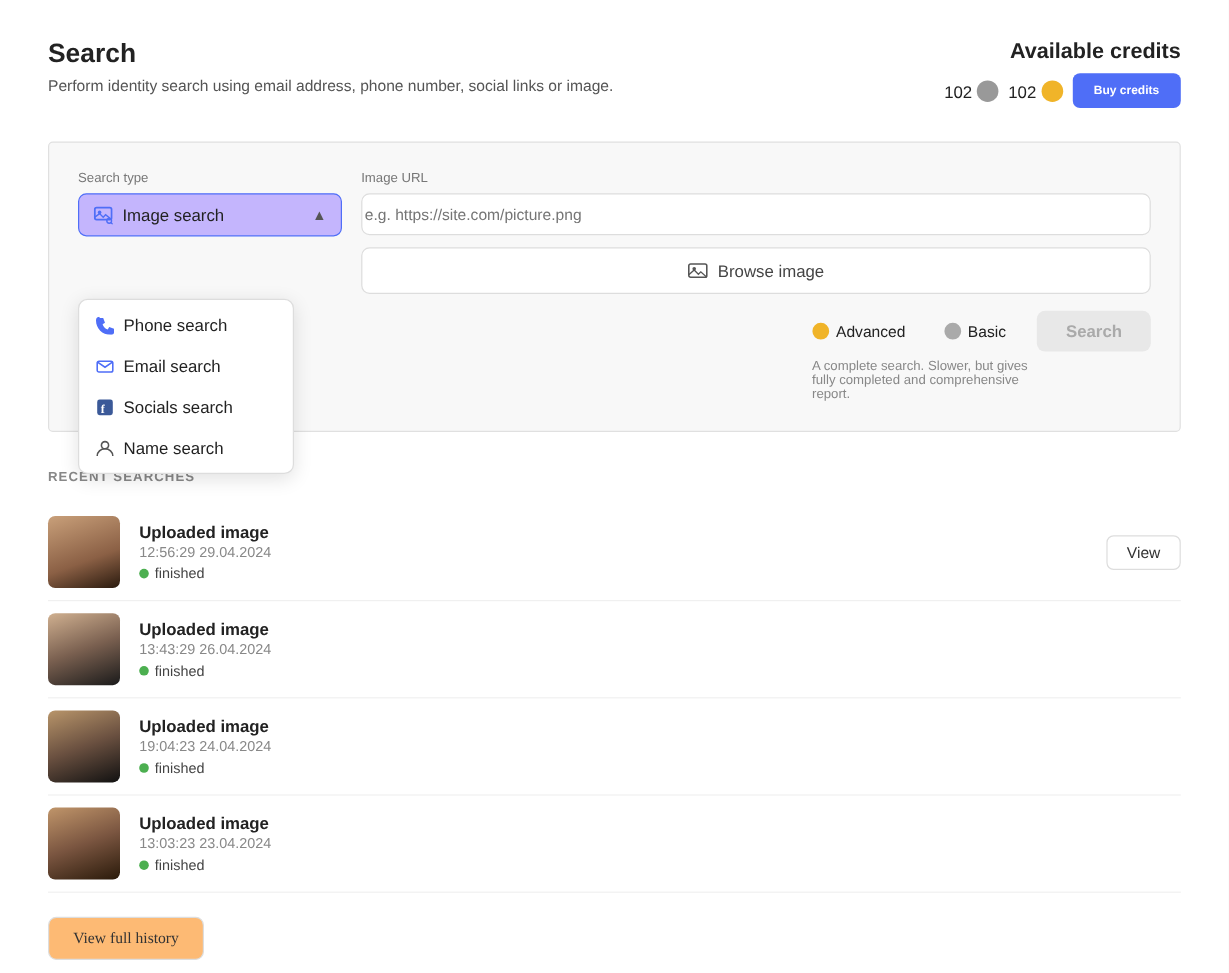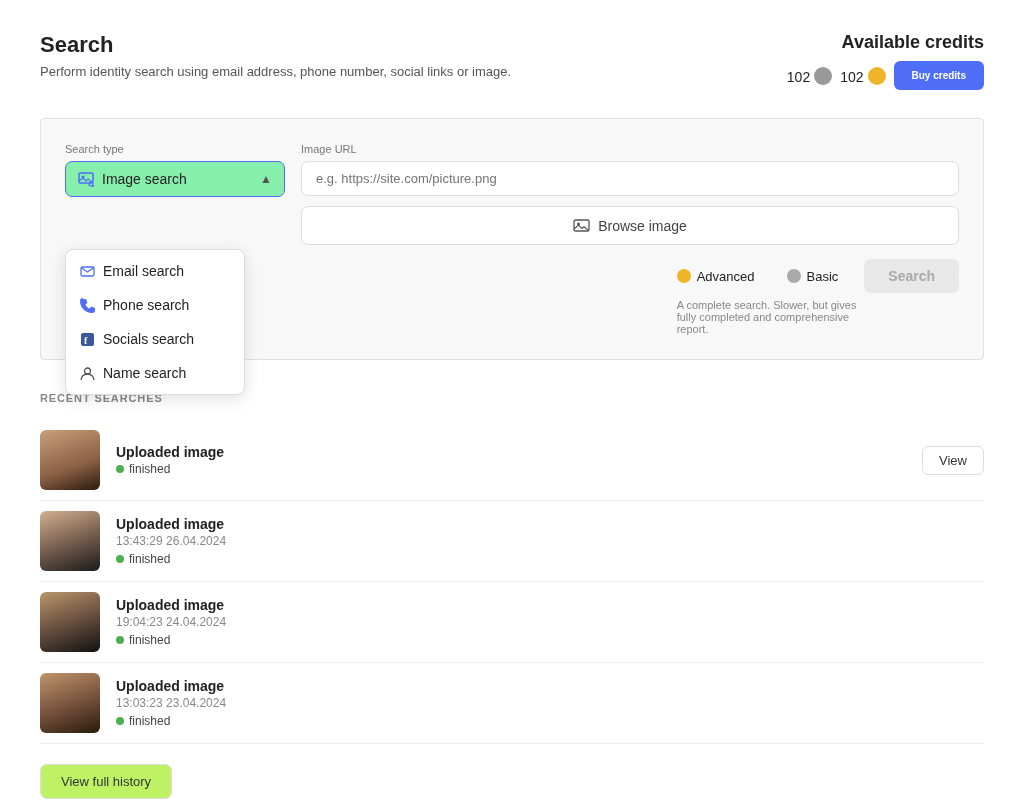--- a/index.html
+++ b/index.html
@@ -12,47 +12,47 @@
     .credits-title { font-size: 18px; font-weight: 700; text-align: right; margin-bottom: 8px; }
     .credits-row { display: flex; align-items: center; gap: 8px; }
     .credit-item { display: flex; align-items: flex-end; gap: 4px; font-size: 14px; font-weight: 500; }
     .credit-icon-gray { width: 18px; height: 18px; border-radius: 50%; background: #999; display: inline-block; }
     .credit-icon-gold { width: 18px; height: 18px; border-radius: 50%; background: #f0b429; display: inline-block; }
     .buy-credits-btn { background: #4f6ef7; color: #fff; border: none; border-radius: 6px; padding: 9px 18px; font-size: 10px; font-weight: 600; cursor: pointer; }
     .search-card { background: #f8f8f8; border: 1px solid #e0e0e0; border-radius: 4px; padding: 24px; margin-bottom: 32px; position: relative; }
     .search-card-inner { display: grid; grid-template-columns: 220px 1fr; gap: 16px; }
     .form-label { font-size: 11px; color: #777; margin-bottom: 6px; font-weight: 500; text-transform: none; }
     .search-type-wrapper { position: relative; }
-    .search-type-btn { display: flex; align-items: center; gap: 8px; background: #86efac; border: 1.5px solid #4f6ef7; border-radius: 7px; padding: 9px 12px; font-size: 14px; font-weight: 500; color: #222; cursor: pointer; width: 100%; justify-content: space-between; }
+    .search-type-btn { display: flex; align-items: center; gap: 8px; background: #c4b5fd; border: 1.5px solid #4f6ef7; border-radius: 7px; padding: 9px 12px; font-size: 14px; font-weight: 500; color: #222; cursor: pointer; width: 100%; justify-content: space-between; }
     .search-type-btn .left { display: flex; align-items: center; gap: 8px; }
     .dropdown-arrow { font-size: 12px; color: #555; }
     .dropdown-menu { position: absolute; top: calc(100% + 4px); left: 0; background: #fff; border: 1px solid #ddd; border-radius: 8px; box-shadow: 0 4px 16px rgba(0,0,0,0.12); z-index: 100; width: 180px; padding: 4px 0; }
     .dropdown-item { display: flex; align-items: center; gap: 8px; padding: 9px 14px; cursor: pointer; font-size: 14px; color: #222; }
     .url-section { display: flex; flex-direction: column; }
-    .url-input { border: 1px solid #ddd; border-radius: 7px; padding: 9px 14px; font-size: 13px; color: #aaa; background: #fff; outline: none; width: 100%; }
+    .url-input { border: 1px solid #ddd; border-radius: 7px; padding: 9px 2px; font-size: 13px; color: #aaa; background: #fff; outline: none; width: 100%; }
     .browse-btn { margin-top: 10px; background: #fff; border: 1px solid #ddd; border-radius: 7px; padding: 10px; font-size: 14px; color: #444; cursor: pointer; display: flex; align-items: center; justify-content: center; gap: 8px; }
     .search-options-row { display: flex; align-items: flex-start; justify-content: space-between; margin-top: 14px; gap: 17px; }
     .warning-note { background: #fffde7; border-radius: 6px; padding: 8px 14px; font-size: 12px; color: #666; max-width: 480px; }
     .mode-option { display: flex; align-items: center; gap: 6px; padding: 6px 14px; cursor: pointer; font-size: 13px; border-radius: 20px; }
     .mode-option.active { }
     .mode-radio-advanced { width: 14px; height: 14px; border-radius: 50%; background: #f0b429; display: inline-block; border: 2px solid #f0b429; }
     .mode-radio-basic { width: 14px; height: 14px; border-radius: 50%; background: #aaa; display: inline-block; border: 2px solid #aaa; }
     .search-btn { background: #e8e8e8; color: #aaa; border: none; border-radius: 7px; padding: 9px 24px; font-size: 14px; font-weight: 600; cursor: not-allowed; margin-left: 8px; }
     .mode-desc { font-size: 11px; color: #888; margin-top: 4px; max-width: 200px; }
     .recent-section { margin-top: 20px; }
     .recent-title { font-size: 11px; font-weight: 700; color: #888; letter-spacing: 0.08em; margin-bottom: 16px; }
     .search-result-item { display: flex; align-items: center; padding: 10px 0; border-bottom: 1px solid #f0f0f0; gap: 16px; }
     .result-thumb { width: 60px; height: 60px; border-radius: 6px; overflow: hidden; flex-shrink: 0; background: #ccc; }
     .result-info { flex: 1; }
     .result-title { font-size: 14px; font-weight: 600; color: #222; margin-bottom: 2px; }
     .result-time { font-size: 12px; color: #888; margin-bottom: 4px; }
     .result-status { display: flex; align-items: center; gap: 5px; font-size: 12px; color: #444; text-align: center; }
     .status-dot { width: 8px; height: 8px; border-radius: 50%; background: #4caf50; display: inline-block; }
     .view-btn { background: #fff; border: 1px solid #ddd; border-radius: 6px; padding: 6px 16px; font-size: 13px; color: #333; cursor: pointer; }
-    .view-history-btn { background: #bef264; border: 1px solid #ddd; border-radius: 7px; padding: 9px 20px; font-size: 13px; color: #333; cursor: pointer; margin-top: 20px; }
+    .view-history-btn { background: #fdba74; border: 1px solid #ddd; border-radius: 7px; padding: 9px 20px; font-size: 13px; color: #333; cursor: pointer; margin-top: 20px; font-family: Liberation Serif, serif; }
     
     .face1 { background: linear-gradient(160deg, #c9a07a 0%, #8b6045 60%, #2a1a0e 100%); }
     .face2 { background: linear-gradient(160deg, #d0b090 0%, #7a6050 50%, #1a1a1a 100%); }
     .face3 { background: linear-gradient(160deg, #b8956a 0%, #6a5040 50%, #111 100%); }
     .face4 { background: linear-gradient(160deg, #c0956a 0%, #7a5540 50%, #2a1a0a 100%); }
   </style>
 </head>
 <body>
 
 <div class="page">
@@ -95,30 +95,30 @@
               <line x1="14.5" y1="14.5" x2="16" y2="16" stroke="#4f6ef7" stroke-width="1.2"></line>
             </svg>
             <span>Image search</span>
           </span>
           <span class="dropdown-arrow">▲</span>
         </div>
 
         <div class="dropdown-menu">
           <div class="dropdown-item">
             <svg width="15" height="15" viewBox="0 0 15 15" fill="none">
+              <path d="M3 1h3l1.5 4-2 1.2C6.2 8.5 7.5 9.8 9.8 10.5L11 8.5l4 1.5v3C15 14 14 15 12 15 5.4 15 0 9.6 0 3 0 1 1 0 3 0v1z" fill="#4f6ef7"></path>
+            </svg>
+            <span>Phone search</span>
+          </div>
+          <div class="dropdown-item">
+            <svg width="15" height="15" viewBox="0 0 15 15" fill="none">
               <rect x="1" y="3" width="13" height="9" rx="1.5" stroke="#4f6ef7" stroke-width="1.3" fill="none"></rect>
               <path d="M1 3.5l6.5 4.5L14 3.5" stroke="#4f6ef7" stroke-width="1.3" fill="none"></path>
             </svg>
             <span>Email search</span>
-          </div>
-          <div class="dropdown-item">
-            <svg width="15" height="15" viewBox="0 0 15 15" fill="none">
-              <path d="M3 1h3l1.5 4-2 1.2C6.2 8.5 7.5 9.8 9.8 10.5L11 8.5l4 1.5v3C15 14 14 15 12 15 5.4 15 0 9.6 0 3 0 1 1 0 3 0v1z" fill="#4f6ef7"></path>
-            </svg>
-            <span>Phone search</span>
           </div>
           <div class="dropdown-item">
             <svg width="15" height="15" viewBox="0 0 15 15" fill="none">
               <rect x="1" y="1" width="13" height="13" rx="2" fill="#3b5998"></rect>
               <text x="4" y="12" font-size="10" fill="white" font-family="serif" font-weight="bold">f</text>
             </svg>
             <span>Socials search</span>
           </div>
           <div class="dropdown-item">
             <svg width="15" height="15" viewBox="0 0 15 15" fill="none">
@@ -168,20 +168,21 @@
   </div>
 
   <div class="recent-section">
     <div class="recent-title">RECENT SEARCHES</div>
 
     
     <div class="search-result-item">
       <div class="result-thumb face1"></div>
       <div class="result-info">
         <div class="result-title">Uploaded image</div>
+        <div class="result-time">12:56:29 29.04.2024</div>
         <div class="result-status">
           <span class="status-dot"></span>
           <span>finished</span>
         </div>
       </div>
       <button class="view-btn">View</button>
     </div>
 
     
     <div class="search-result-item">

